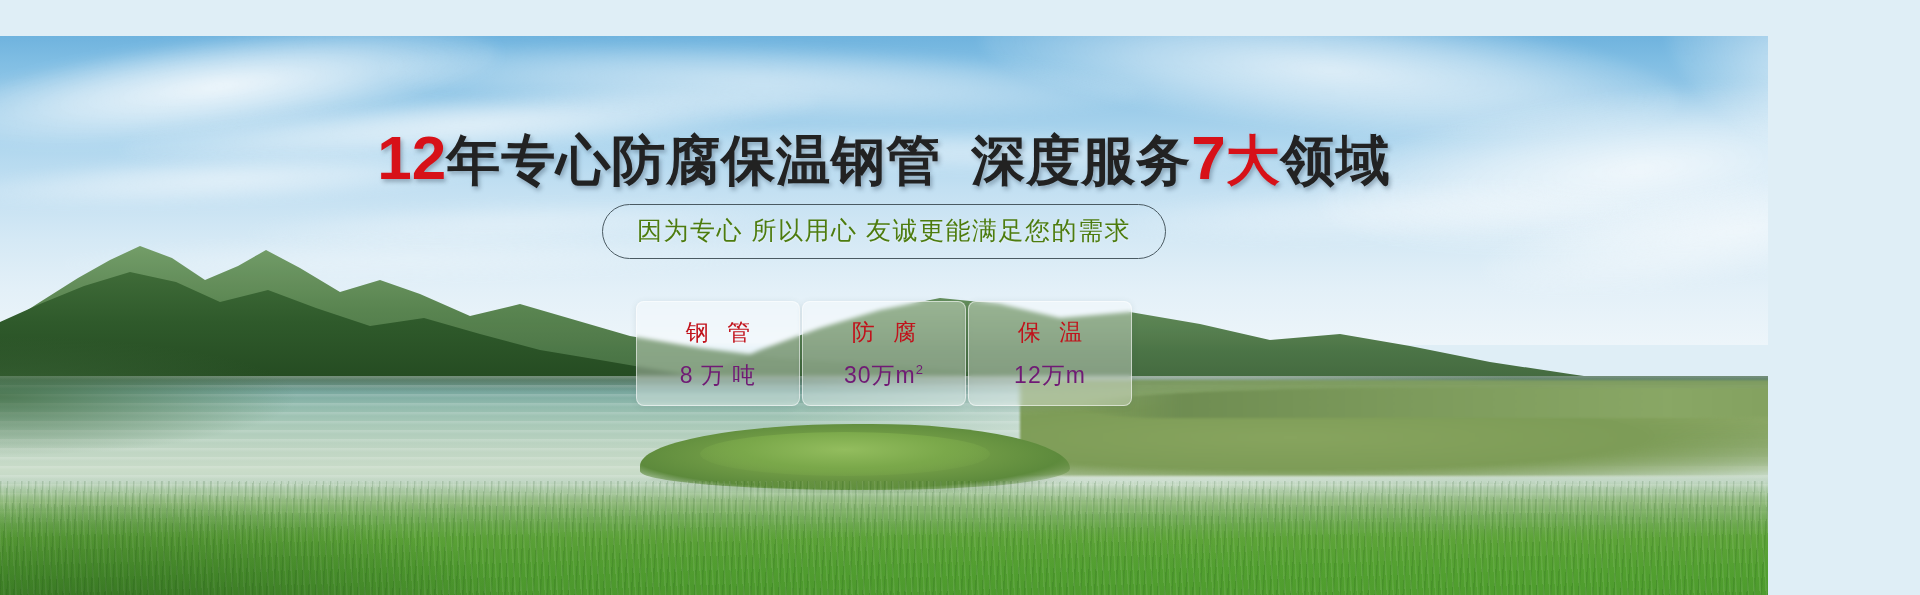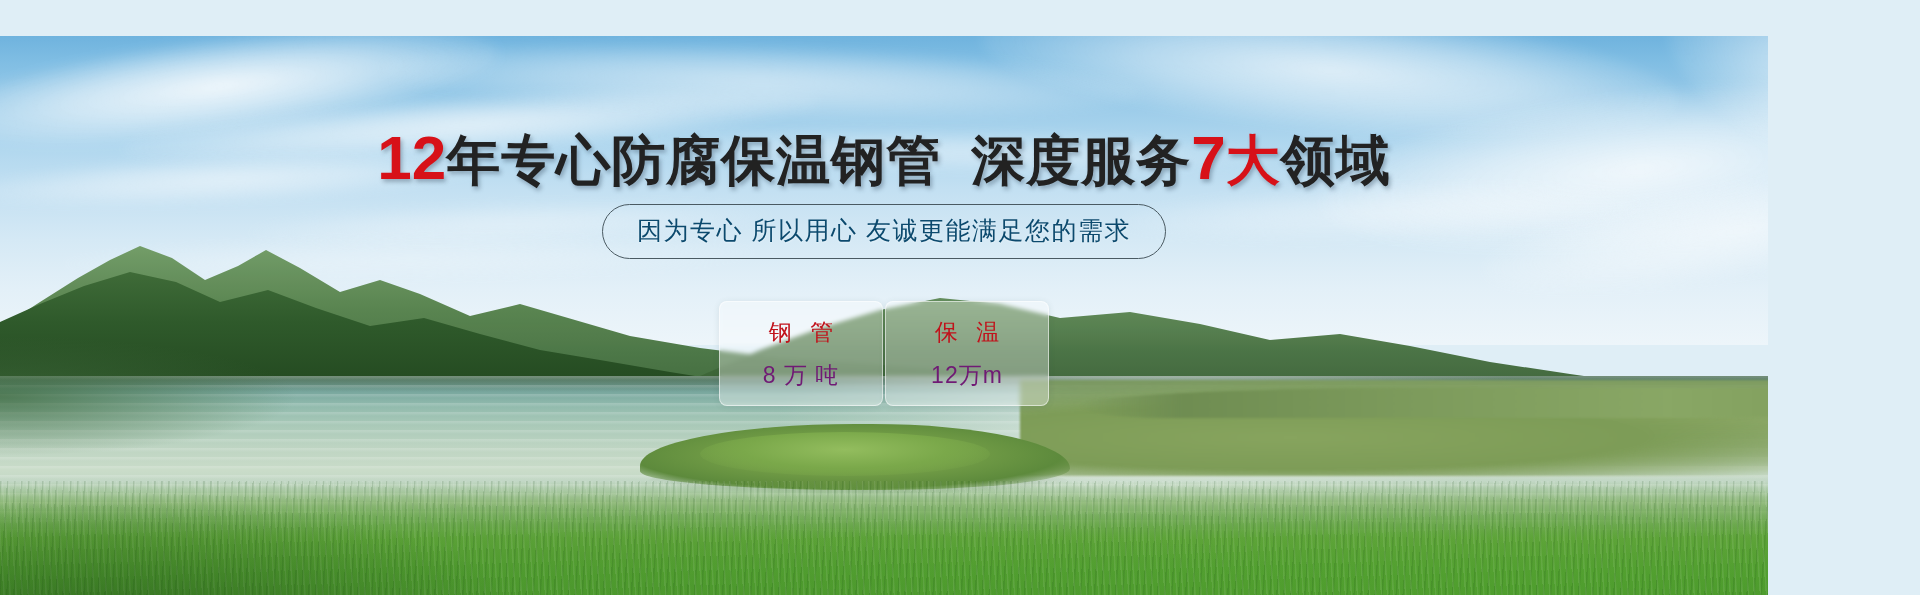--- a/index.html
+++ b/index.html
@@ -192,21 +192,21 @@
 
   .subtitle-wrap {
     position:absolute; left:0; right:0; top:168px;
     display:flex; justify-content:center;
   }
   .subtitle {
     border:1.6px solid #4a5a62;
     border-radius:30px;
     padding:9px 34px 11px;
     font-size:25px;
-    color:#0c4a6e;
+    color:#4d7c0f;
     letter-spacing:1.5px;
     white-space:nowrap;
     text-shadow:0 1px 2px rgba(255,255,255,.45);
   }
 
   
   .cards {
     position:absolute; left:0; right:0; top:265px;
     display:flex; justify-content:center; gap:2px;
   }
@@ -319,20 +319,24 @@
     <div class="subtitle">因为专心 所以用心  友诚更能满足您的需求</div>
   </div>
 
   <div class="cards">
 
     <div class="card">
       <div class="card-label">钢 管</div>
       <div class="card-value">8 万 吨</div>
     </div>
 
+    <div class="card">
+      <div class="card-label">防 腐</div>
+      <div class="card-value"><span>30</span><span>万m</span><sup>2</sup></div>
+    </div>
 
     <div class="card">
       <div class="card-label">保 温</div>
       <div class="card-value"><span>12</span><span>万m</span></div>
     </div>
 
   </div>
 
 </div>
 

